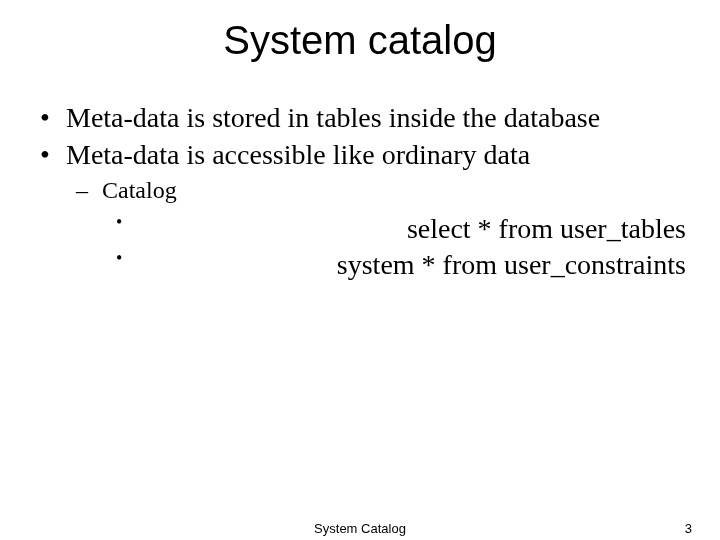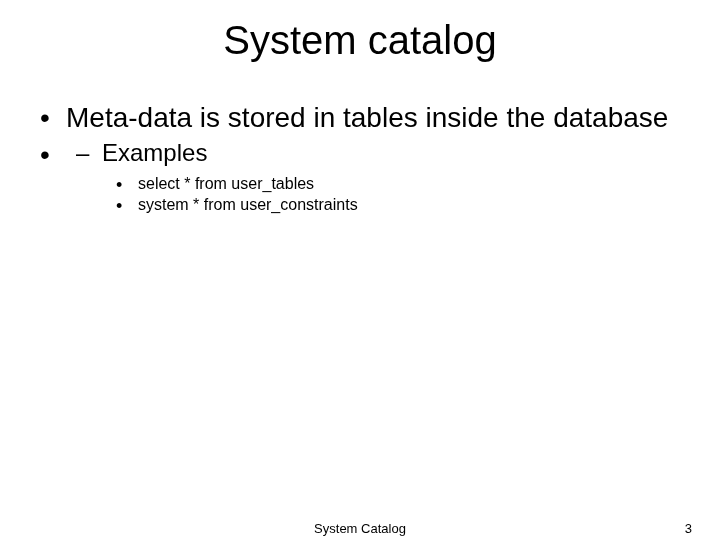--- a/index.html
+++ b/index.html
@@ -32,20 +32,21 @@
     margin: 0;
     padding-left: 28px;
     list-style: none;
   }
   ul.lvl1 > li {
     position: relative;
     font-size: 28px;
     line-height: 1.18;
     margin-bottom: 4px;
     padding-left: 4px;
+    font-family: Liberation Serif, serif;
   }
   ul.lvl1 > li::before {
     content: "•";
     position: absolute;
     left: -22px;
     top: 0;
     font-size: 28px;
   }
   ul.lvl2 {
     margin: 4px 0 6px 0;
@@ -64,23 +65,24 @@
     left: -24px;
     top: 0;
   }
   ul.lvl3 {
     margin: 6px 0 8px 0;
     padding-left: 34px;
     list-style: none;
   }
   ul.lvl3 > li {
     position: relative;
-    font-size: 16px;
+    font-size: 28px;
     line-height: 1.3;
     padding-left: 2px;
+    text-align: right;
   }
   ul.lvl3 > li::before {
     content: "•";
     position: absolute;
     left: -20px;
     top: 0;
     font-size: 18px;
   }
   .footer-center {
     position: absolute;
@@ -99,23 +101,24 @@
 </head>
 <body>
 
 <div class="slide">
   <div class="title">System catalog</div>
 
   <div class="body">
     <ul class="lvl1">
       <li>Meta-data is stored in tables inside the database</li>
       <li>
+        <span>Meta-data is accessible like ordinary data</span>
         <ul class="lvl2">
           <li>
-            <span>Examples</span>
+            <span>Catalog</span>
             <ul class="lvl3">
               <li>select * from user_tables</li>
               <li>system * from user_constraints</li>
             </ul>
           </li>
         </ul>
       </li>
     </ul>
   </div>
 

